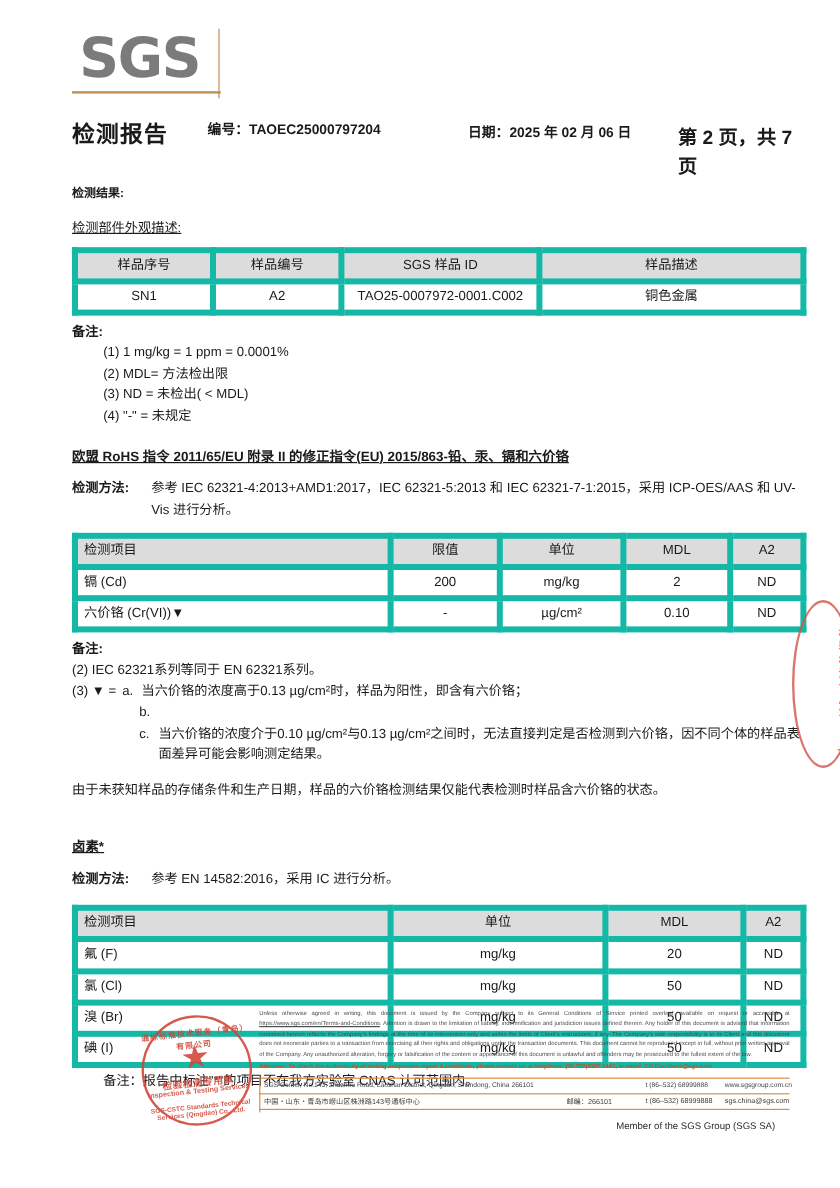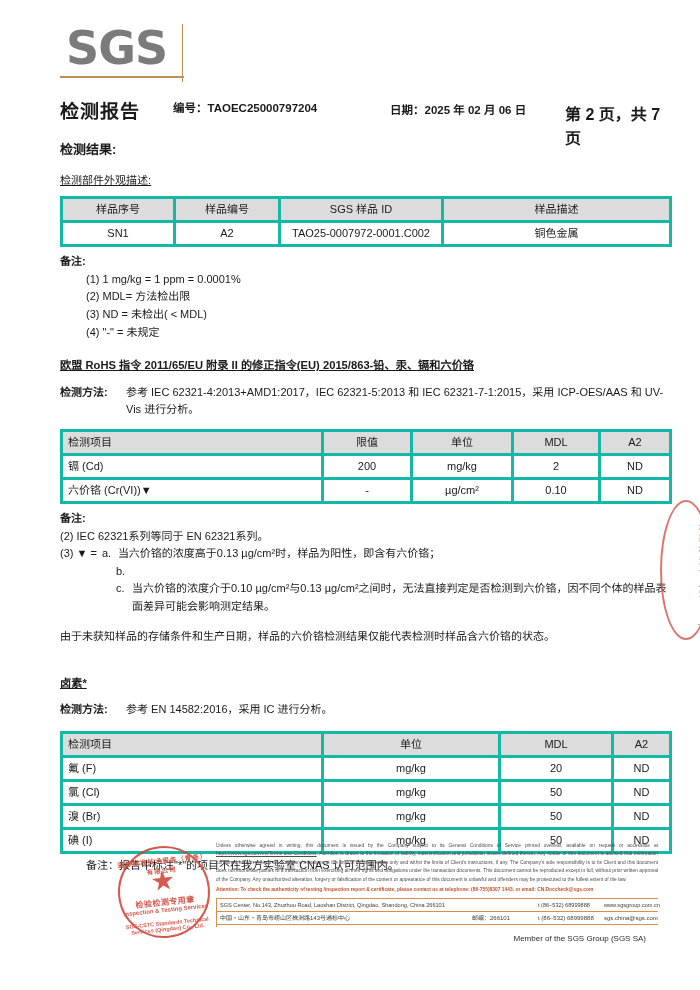--- a/index.html
+++ b/index.html
@@ -93,22 +93,22 @@
 
   
   .content {
     position: relative;
     margin: 0 28px 0 60px;
     font-size: 11px;
     line-height: 1.55;
   }
   .sec-label {
     font-weight: bold;
-    font-size: 13px;
-    margin-top: 14px;
+    font-size: 10px;
+    margin-top: 28px;
   }
   .underline-label {
     text-decoration: underline;
     font-size: 11px;
     margin-top: 12px;
     margin-bottom: 3px;
     display: inline-block;
   }
   .sec-heading {
     font-weight: bold;
@@ -132,21 +132,21 @@
   }
 
   
   table.rpt {
     border-collapse: collapse;
     width: 100%;
     margin-top: 4px;
     font-size: 11px;
   }
   table.rpt th, table.rpt td {
-    border: 3px solid #14b8a6;
+    border: 5px solid #14b8a6;
     padding: 2px 5px;
     text-align: center;
     vertical-align: middle;
     height: 17px;
     margin-top: 19px;
   }
   table.rpt thead th {
     background: #dcdcdc;
     font-weight: normal;
   }

